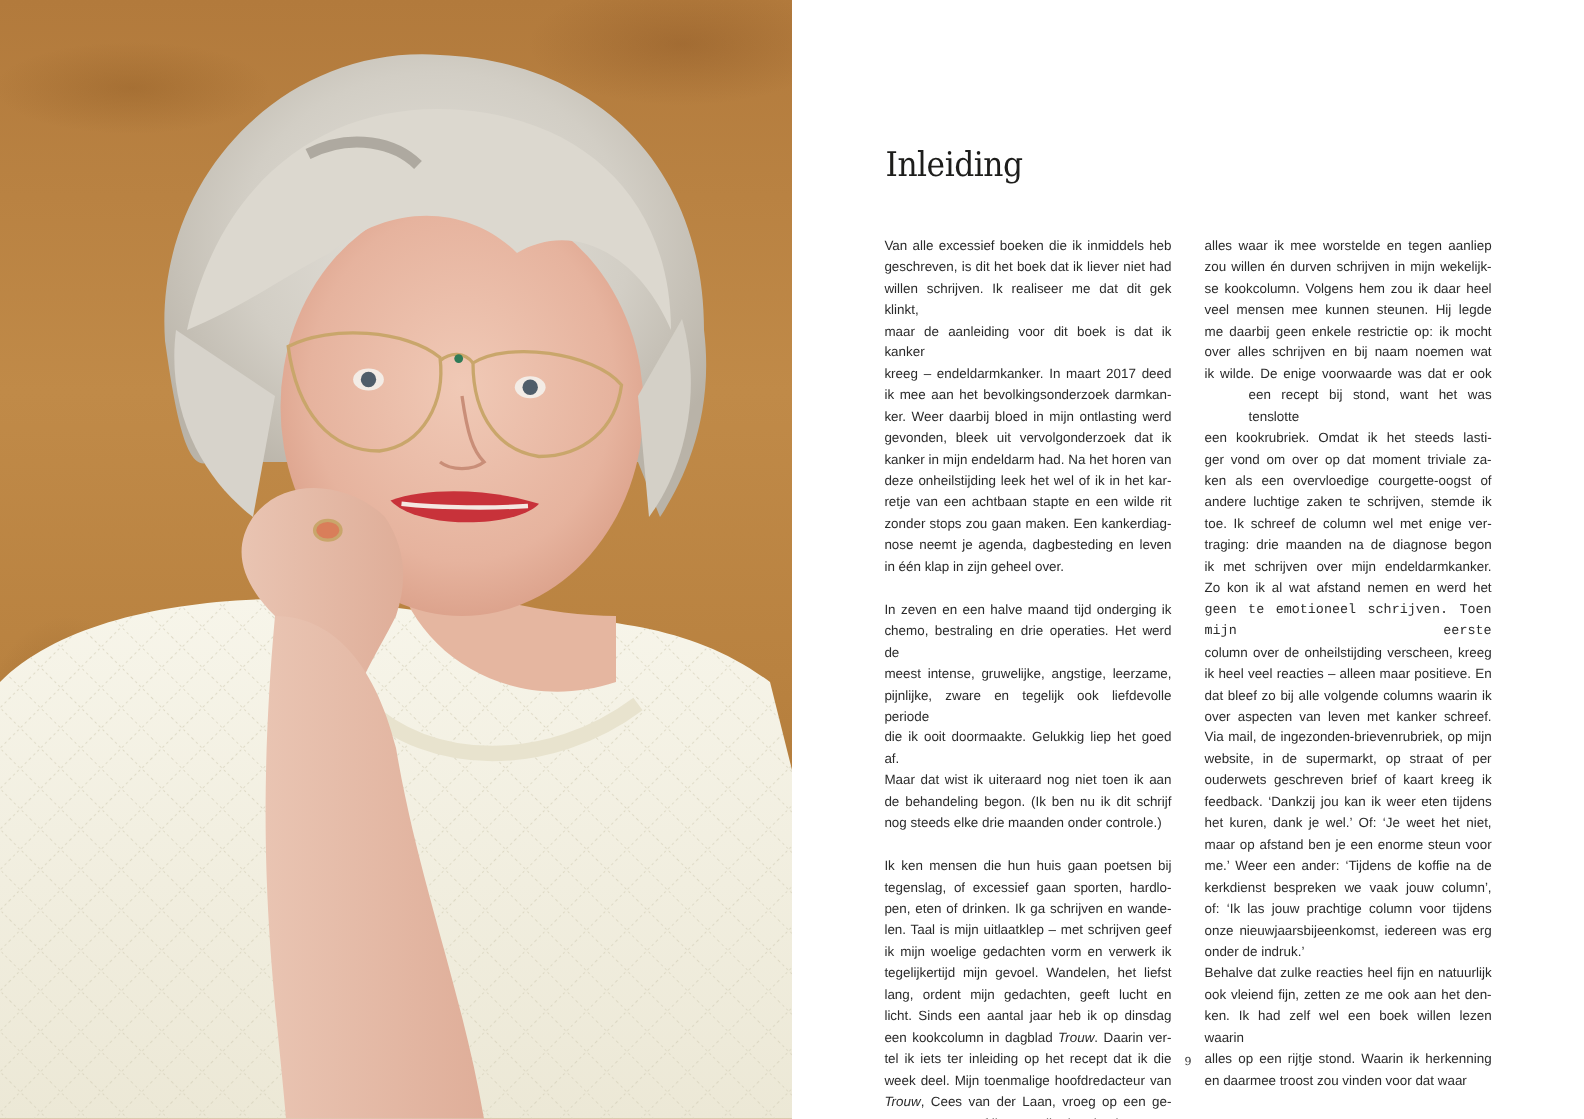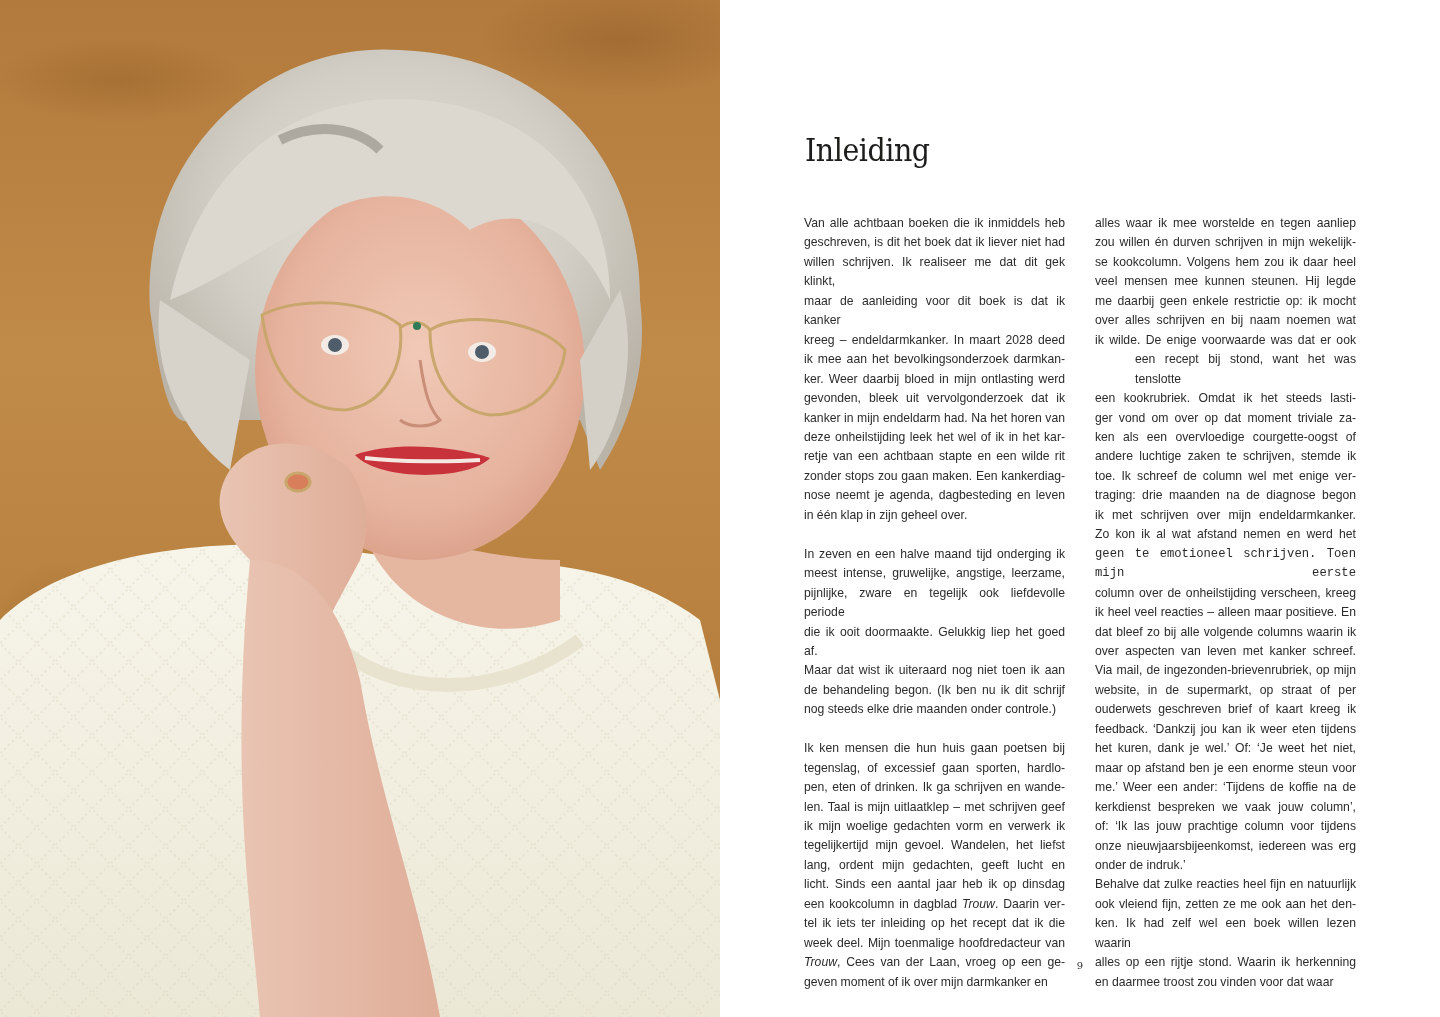--- a/index.html
+++ b/index.html
@@ -116,37 +116,38 @@
 
       <ellipse cx="298" cy="482" rx="12" ry="9" fill="#d97e5a" stroke="#c9a66b" stroke-width="3"></ellipse>
     </svg>
   </div>
 
   <div class="page-right">
     <h1 class="chapter-title">Inleiding</h1>
 
     <div class="column col-left">
         <p>
-          <span style="display: block; text-align: justify; text-align-last: justify;">Van alle achtbaan boeken die ik inmiddels heb</span>
+          <span style="display: block; text-align: justify; text-align-last: justify;">Van alle excessief boeken die ik inmiddels heb</span>
           <span style="display: block; text-align: justify; text-align-last: justify;">geschreven, is dit het boek dat ik liever niet had</span>
           <span style="display: block; text-align: justify; text-align-last: justify;">willen schrijven. Ik realiseer me dat dit gek klinkt,</span>
           <span style="display: block; text-align: justify; text-align-last: justify;">maar de aanleiding voor dit boek is dat ik kanker</span>
-          <span style="display: block; text-align: justify; text-align-last: justify;">kreeg – endeldarmkanker. In maart 2028 deed</span>
+          <span style="display: block; text-align: justify; text-align-last: justify;">kreeg – endeldarmkanker. In maart 2017 deed</span>
           <span style="display: block; text-align: justify; text-align-last: justify;">ik mee aan het bevolkingsonderzoek darmkan-</span>
           <span style="display: block; text-align: justify; text-align-last: justify;">ker. Weer daarbij bloed in mijn ontlasting werd</span>
           <span style="display: block; text-align: justify; text-align-last: justify;">gevonden, bleek uit vervolgonderzoek dat ik</span>
           <span style="display: block; text-align: justify; text-align-last: justify;">kanker in mijn endeldarm had. Na het horen van</span>
           <span style="display: block; text-align: justify; text-align-last: justify;">deze onheilstijding leek het wel of ik in het kar-</span>
           <span style="display: block; text-align: justify; text-align-last: justify;">retje van een achtbaan stapte en een wilde rit</span>
           <span style="display: block; text-align: justify; text-align-last: justify;">zonder stops zou gaan maken. Een kankerdiag-</span>
           <span style="display: block; text-align: justify; text-align-last: justify;">nose neemt je agenda, dagbesteding en leven</span>
           <span style="display: block; text-align: left; text-align-last: left;">in één klap in zijn geheel over.</span>
         </p>
         <p class="gap">
           <span style="display: block; text-align: justify; text-align-last: justify;">In zeven en een halve maand tijd onderging ik</span>
+          <span style="display: block; text-align: justify; text-align-last: justify;">chemo, bestraling en drie operaties. Het werd de</span>
           <span style="display: block; text-align: justify; text-align-last: justify;">meest intense, gruwelijke, angstige, leerzame,</span>
           <span style="display: block; text-align: justify; text-align-last: justify;">pijnlijke, zware en tegelijk ook liefdevolle periode</span>
           <span style="display: block; text-align: justify; text-align-last: justify;">die ik ooit doormaakte. Gelukkig liep het goed af.</span>
           <span style="display: block; text-align: justify; text-align-last: justify;">Maar dat wist ik uiteraard nog niet toen ik aan</span>
           <span style="display: block; text-align: justify; text-align-last: justify;">de behandeling begon. (Ik ben nu ik dit schrijf</span>
           <span style="display: block; text-align: left; text-align-last: left;">nog steeds elke drie maanden onder controle.)</span>
         </p>
         <p class="gap">
           <span style="display: block; text-align: justify; text-align-last: justify;">Ik ken mensen die hun huis gaan poetsen bij</span>
           <span style="display: block; text-align: justify; text-align-last: justify;">tegenslag, of excessief gaan sporten, hardlo-</span>

